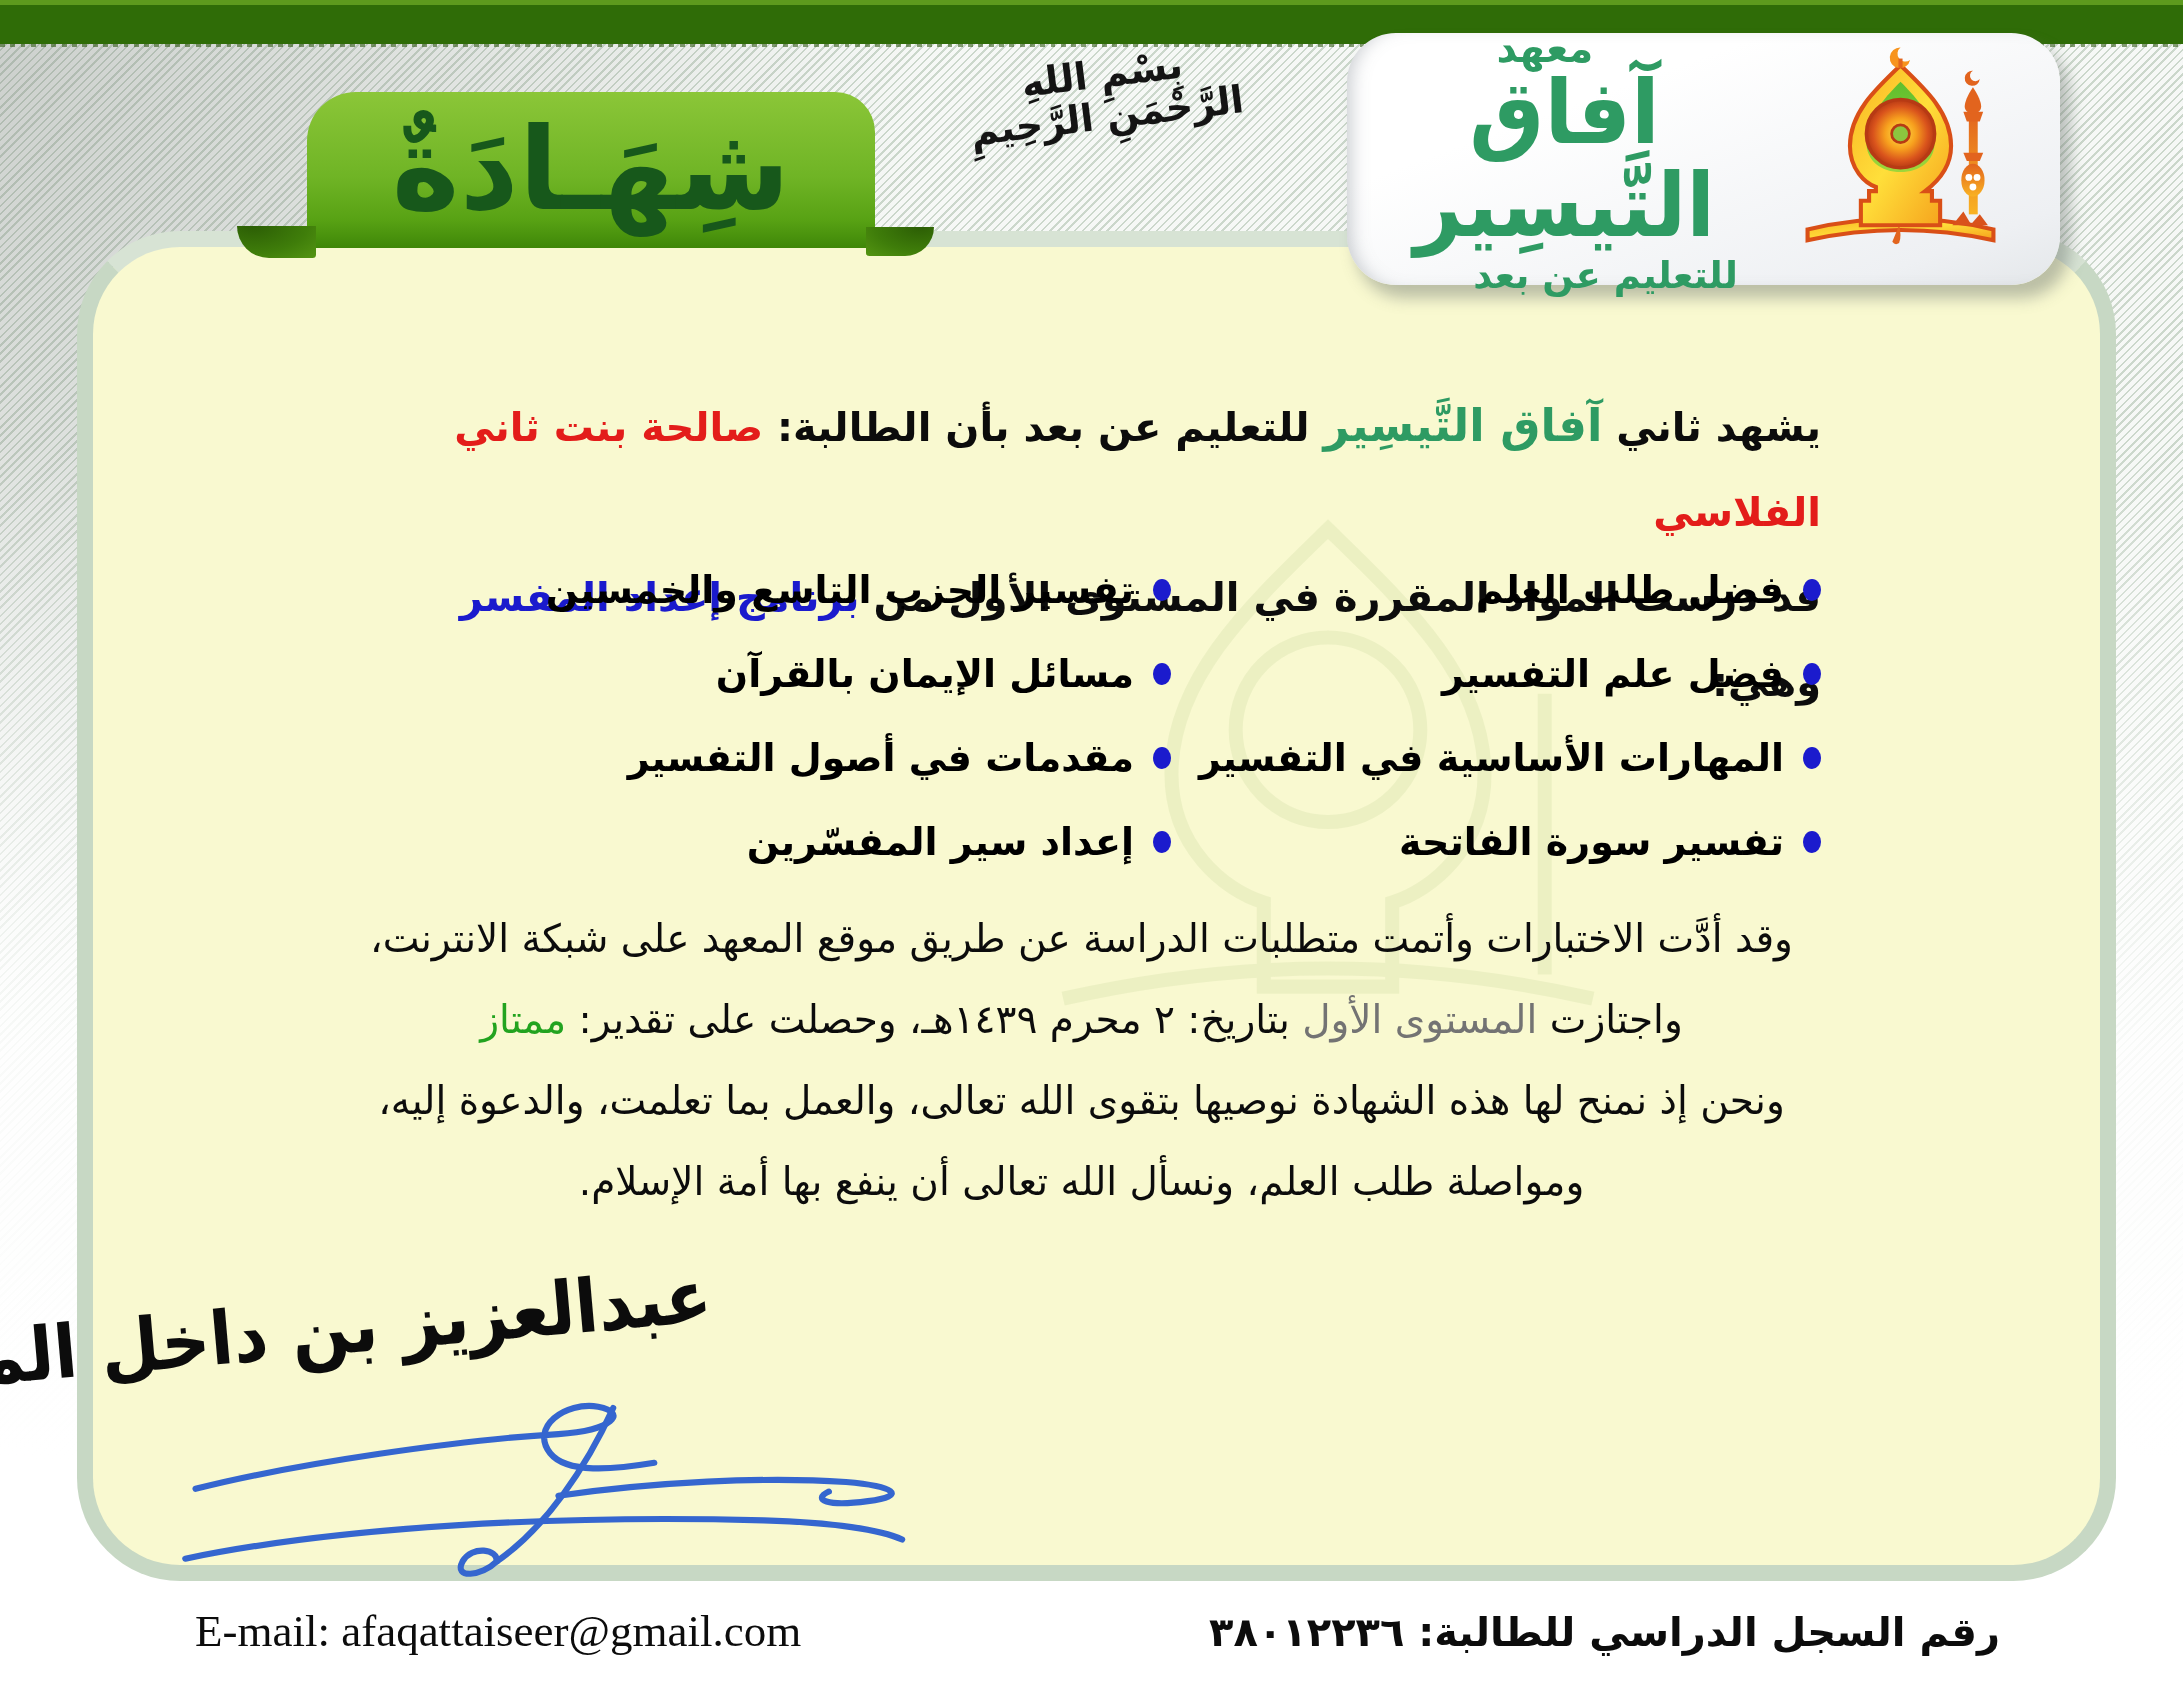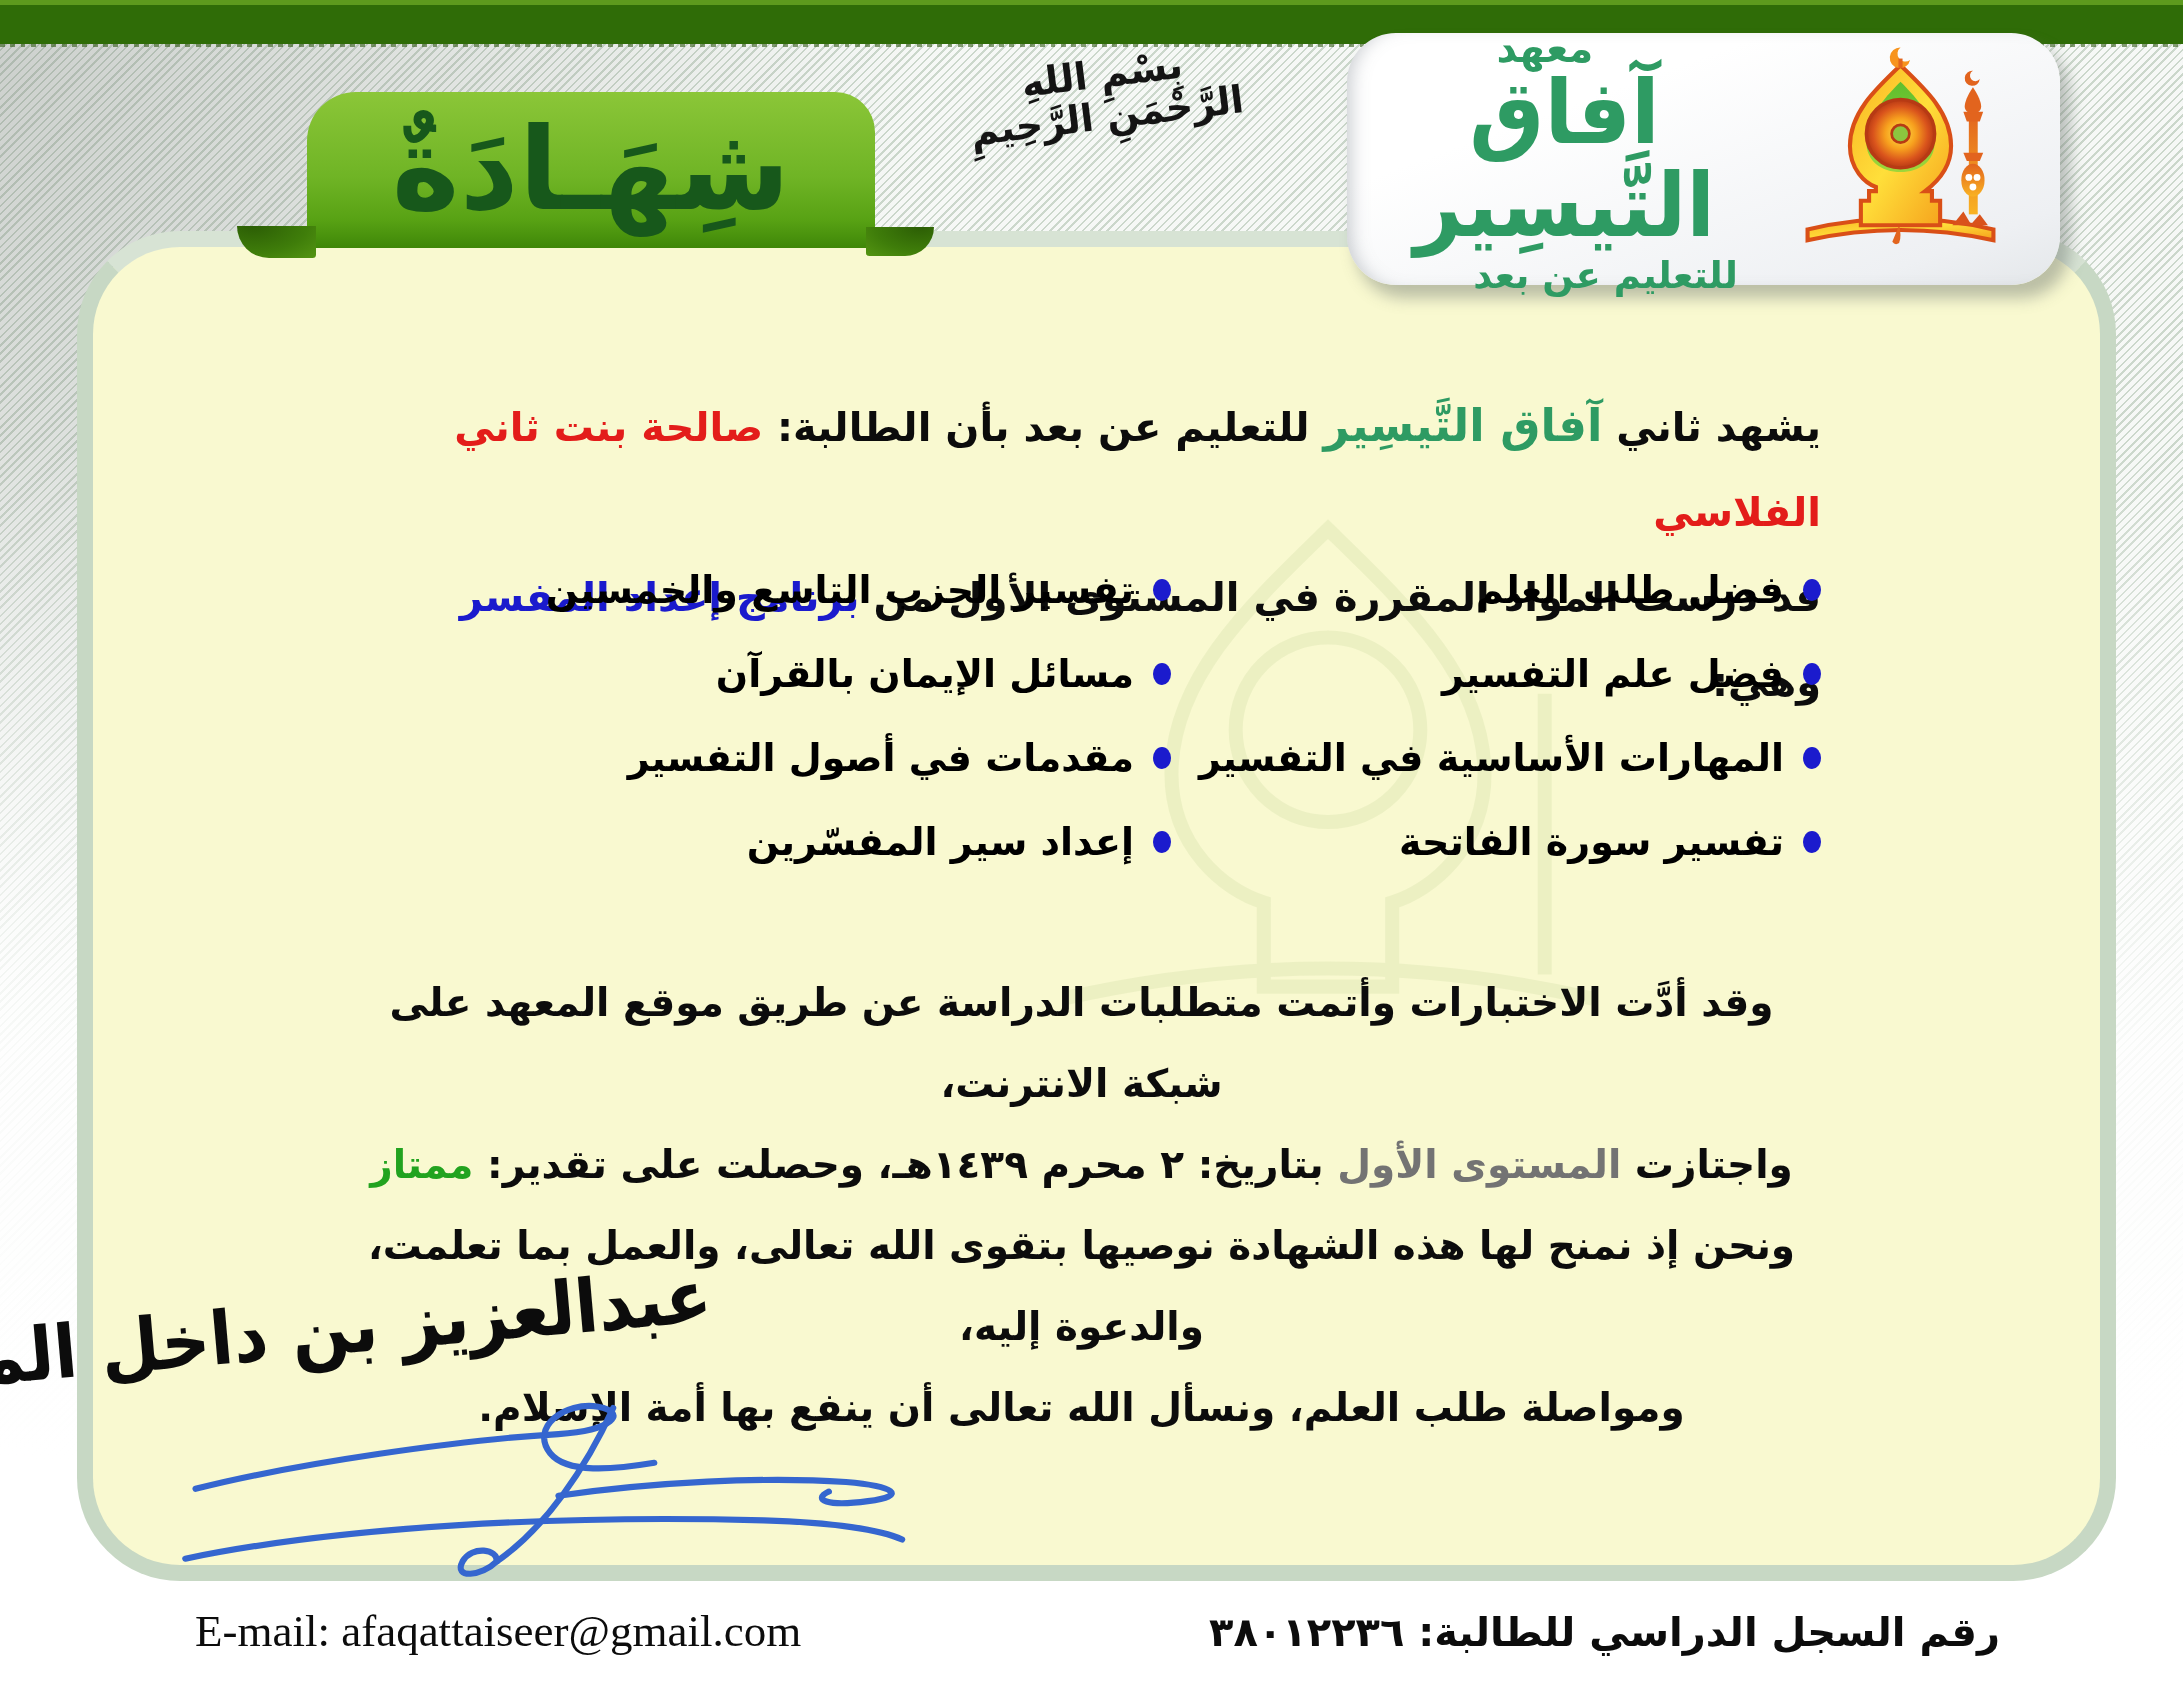--- a/index.html
+++ b/index.html
@@ -70,21 +70,21 @@
   .program-blue{color:#1b1bcd;}
 
   .courses{top:548px;display:flex;direction:rtl;}
   .col{list-style:none;margin:0;padding:0;}
   .col-right{width:650px;}
   .col-left{width:828px;}
   .col li{height:84px;display:flex;align-items:center;justify-content:flex-start;
     font-size:38px;font-weight:bold;color:#000000;}
   .bullet{width:18px;height:22px;border-radius:50%;background:#1b1bcd;margin-left:19px;flex:0 0 auto;}
 
-  .closing{top:962px;text-align:center;font-size:39px;font-weight:bold;line-height:81px;}
+  .closing{top:898px;text-align:center;font-size:39px;font-weight:normal;line-height:81px;}
   .level-darkred{color:#737373;}
   .grade-green{color:#22a31f;}
 
   
   .sig-block{position:absolute;left:185px;top:1260px;width:527px;z-index:8;
     text-align:center;direction:rtl;color:#0c0c0c;}
   .sig-title{font-size:38px;font-weight:bold;}
   .sig-name{margin-top:19px;font-size:68px;font-weight:bold;white-space:nowrap;
     transform:rotate(-5deg) scaleY(1.08);letter-spacing:-2.7px;}
   .sig-svg{position:absolute;left:175px;top:1386px;z-index:9;}

